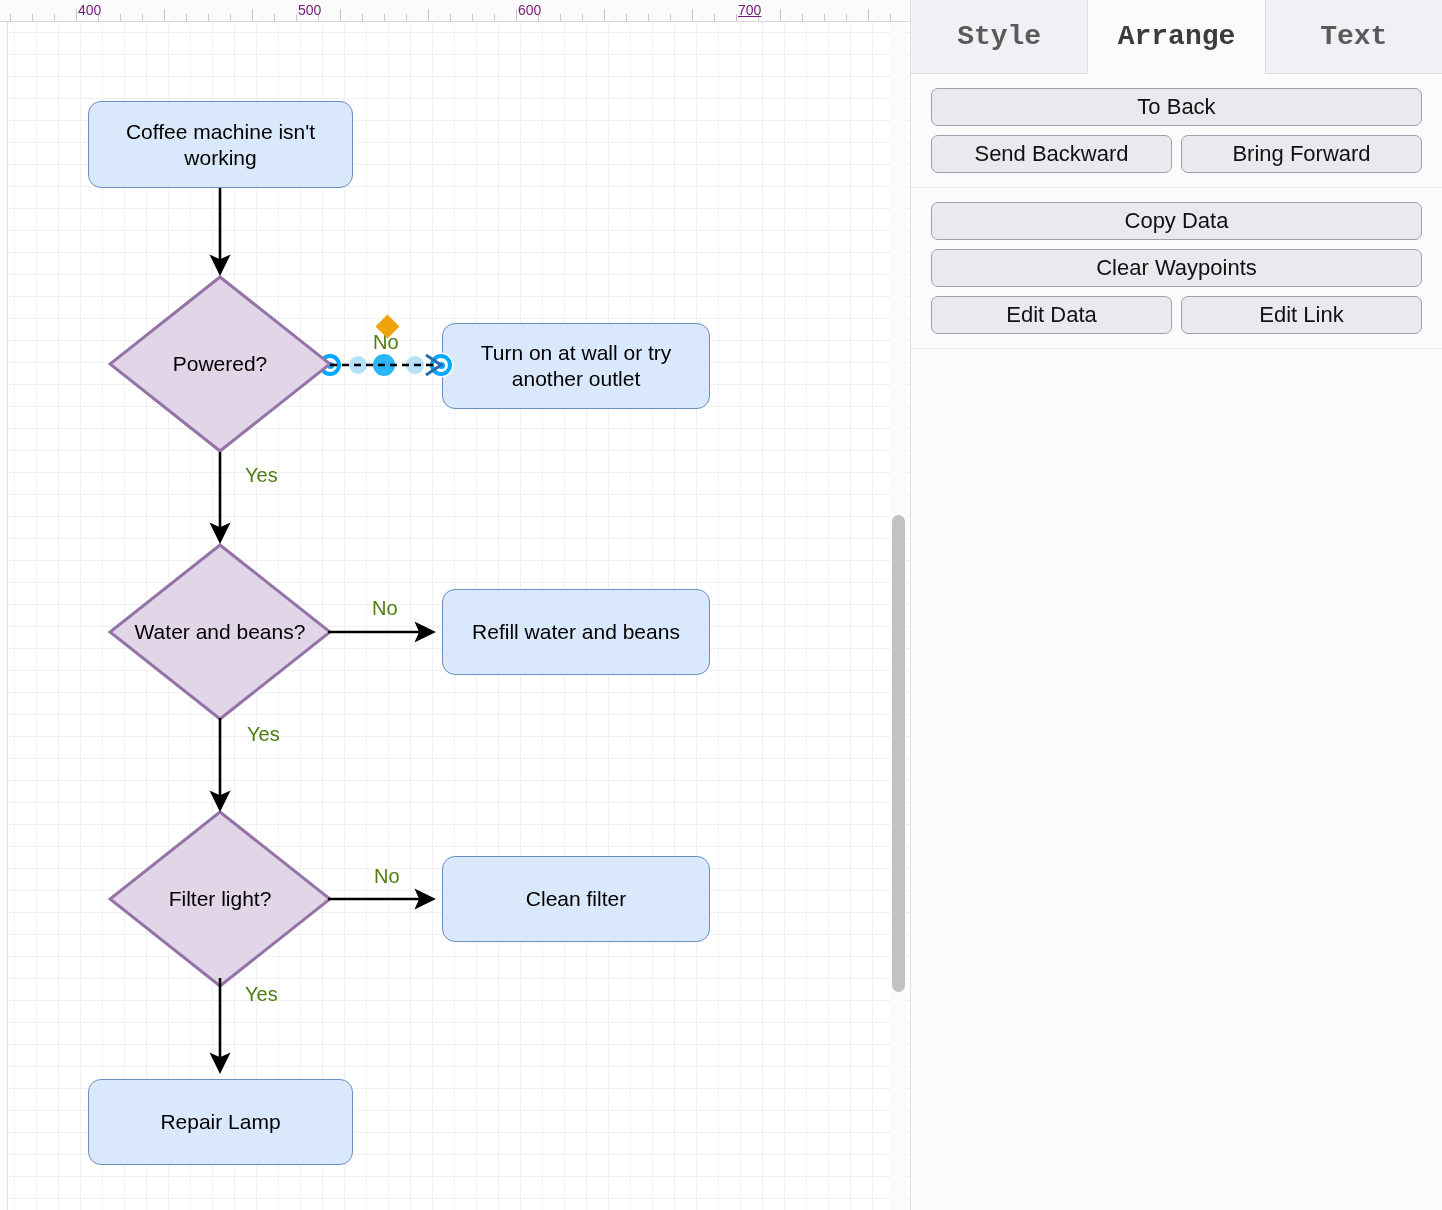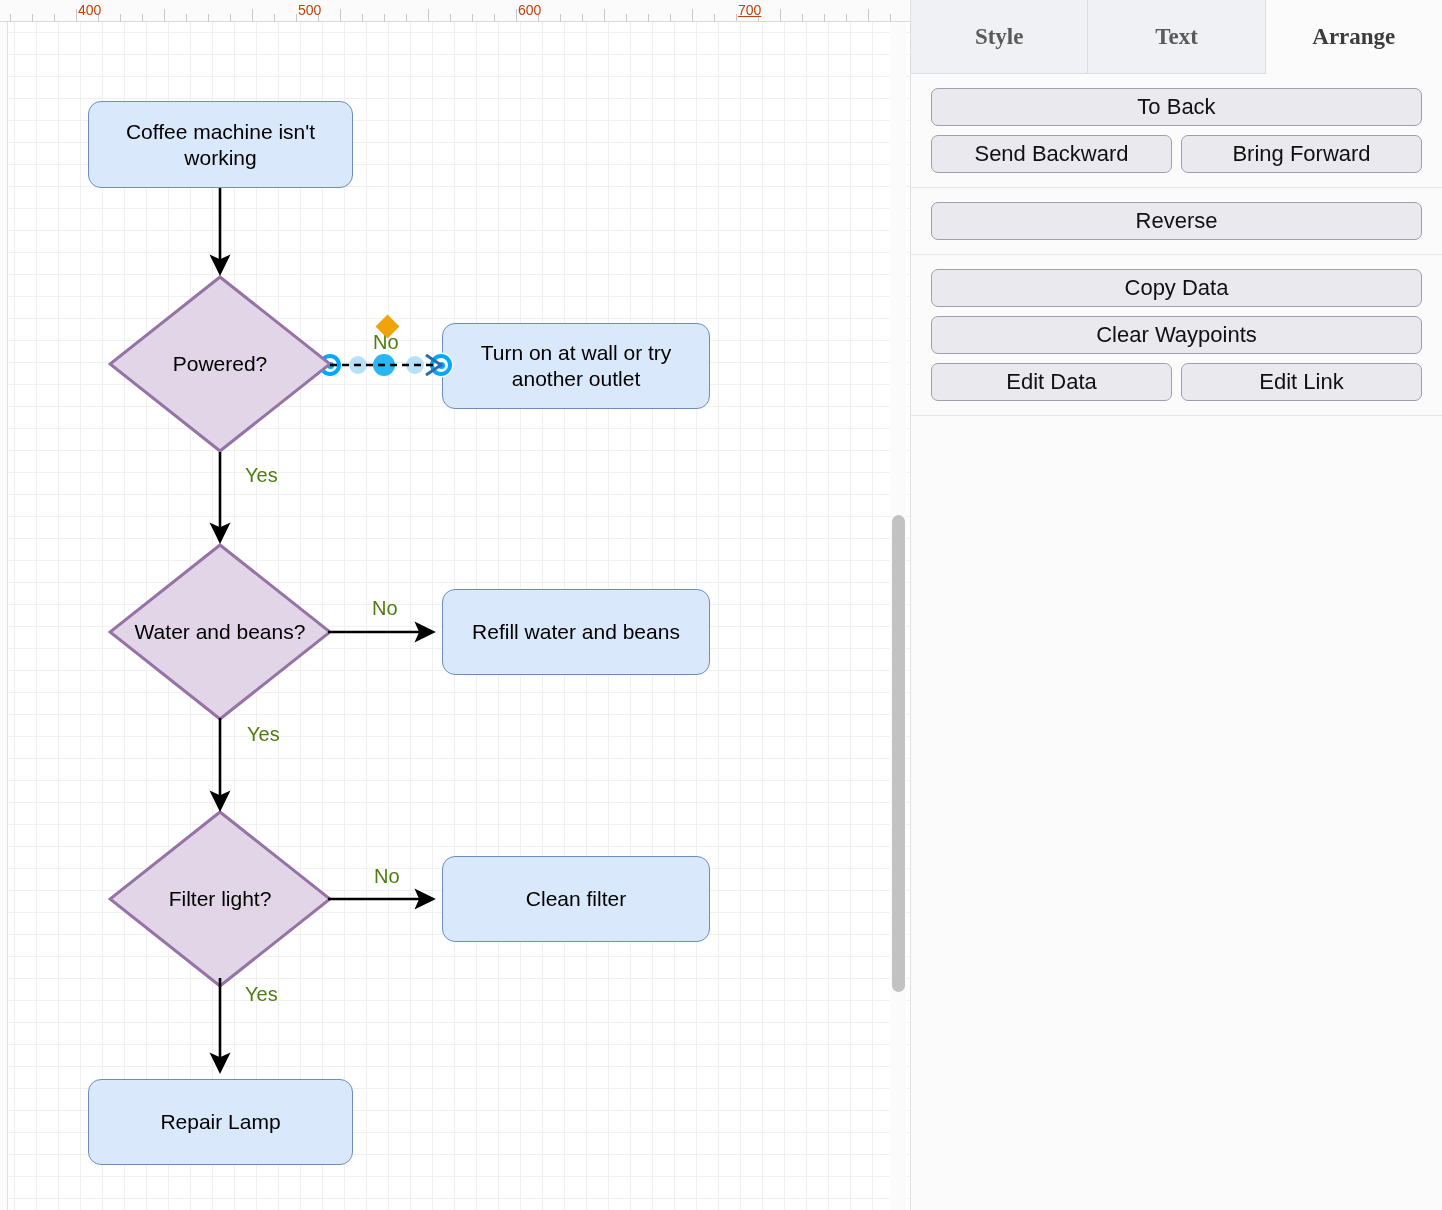--- a/index.html
+++ b/index.html
@@ -41,21 +41,21 @@
     bottom: 0;
     width: 1px;
     background: #c8c8c8;
   }
   #ruler-h .tick.minor { height: 7px; }
   #ruler-h .tick.major { height: 12px; }
   #ruler-h .rlabel {
     position: absolute;
     top: 2px;
     font-size: 14px;
-    color: #c2410c;
+    color: #701a75;
     font-family: "Liberation Sans", sans-serif;
     letter-spacing: 0px;
   }
   #ruler-left {
     position: absolute;
     left: 0; top: 0;
     width: 8px; height: 1210px;
     background: #fbfbfb;
     border-right: 1px solid #e2e2e2;
     z-index: 5;
@@ -190,28 +190,28 @@
     display: flex;
     height: 74px;
     width: 100%;
     background: #fbfbfb;
   }
   .tab {
     flex: 1 1 0;
     display: flex;
     align-items: center;
     justify-content: center;
-    font-size: 23px;
+    font-size: 28px;
     font-weight: bold;
     color: #5a5a5a;
     background: #f0f1f4;
     border-right: 1px solid #dcdde1;
     border-bottom: 1px solid #dcdde1;
     cursor: pointer;
-    font-family: Liberation Serif, serif;
+    font-family: Liberation Mono, monospace;
     text-align: right;
   }
   .tab:last-child { border-right: none; }
   .tab.active {
     background: #fbfbfb;
     color: #3c3c3c;
     border-bottom: 1px solid transparent;
   }
 
   .section {
@@ -389,43 +389,38 @@
     </div>
 
   </div>
 
   <div id="format-panel">
 
     <div id="tabbar">
       <div class="tab">
         <span>Style</span>
       </div>
+      <div class="tab active">
+        <span>Arrange</span>
+      </div>
       <div class="tab">
         <span>Text</span>
-      </div>
-      <div class="tab active">
-        <span>Arrange</span>
       </div>
     </div>
 
     <div class="section">
       <div class="btn-row">
         <div class="fbtn">To Back</div>
       </div>
       <div class="btn-row">
         <div class="fbtn">Send Backward</div>
         <div class="fbtn">Bring Forward</div>
       </div>
     </div>
 
-    <div class="section">
-      <div class="btn-row">
-        <div class="fbtn">Reverse</div>
-      </div>
-    </div>
 
     <div class="section">
       <div class="btn-row">
         <div class="fbtn">Copy Data</div>
       </div>
       <div class="btn-row">
         <div class="fbtn">Clear Waypoints</div>
       </div>
       <div class="btn-row">
         <div class="fbtn">Edit Data</div>

